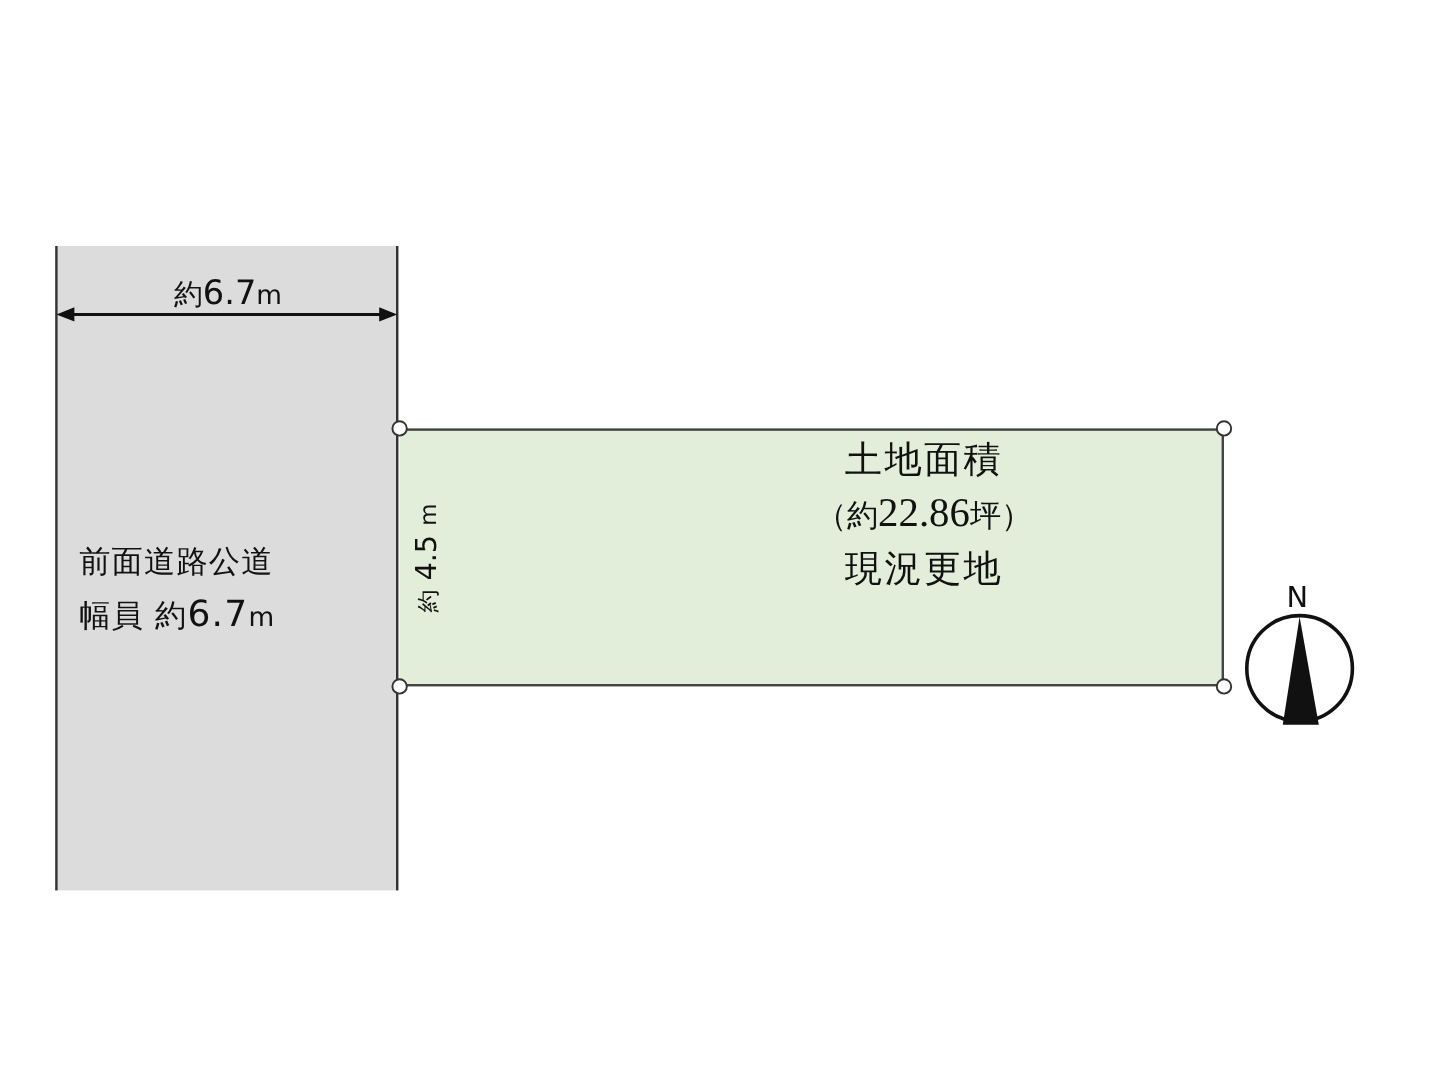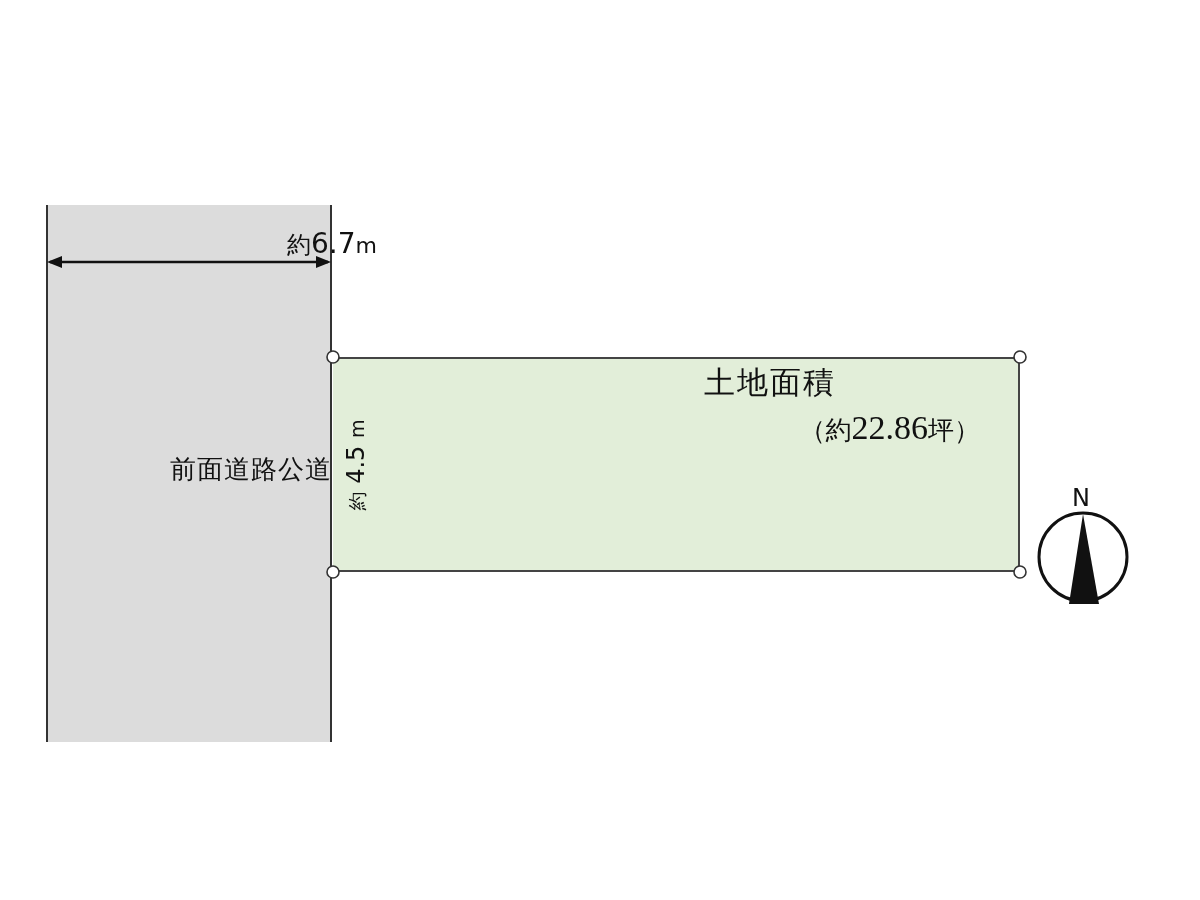--- a/index.html
+++ b/index.html
@@ -2,38 +2,38 @@
 <html><head>
   <meta charset="utf-8">
   <style>
     html, body { margin: 0; padding: 0; background: #ffffff; }
     body { width: 1200px; height: 900px; position: relative; overflow: hidden;
            font-family: "DejaVu Sans", "Liberation Sans", sans-serif; color: #111; }
     .road { position: absolute; left: 46px; top: 205px; width: 286px; height: 537px;
             background: #dcdcdc; border-left: 2px solid #333; border-right: 2px solid #333; box-sizing: border-box; }
     .lot { position: absolute; left: 333px; top: 357px; width: 687px; height: 215px;
            background: #e2eed9; border: 2px solid #444; border-left: none; box-sizing: border-box; }
-    .dim-top { position: absolute; left: 46px; top: 228px; width: 288px; text-align: right;
-               font-size: 28px; line-height: 32px; padding-left: 43px; }
+    .dim-top { position: absolute; left: 46px; top: 228px; width: 288px; text-align: center;
+               font-size: 28px; line-height: 32px; }
     .dim-top .pre { font-size: 24px; }
     .dim-top .unit { font-size: 22px; }
-    .road-label { position: absolute; left: 46px; top: 447px; width: 286px; text-align: right;
-                  font-size: 26px; line-height: 44px; letter-spacing: 1px; }
+    .road-label { position: absolute; left: 46px; top: 447px; width: 286px; text-align: left;
+                  font-size: 26px; line-height: 44px; letter-spacing: 1px; padding-left: 20px; }
     .road-label .big { font-size: 30px; }
     .road-label .unit { font-size: 22px; }
     .dim-side { position: absolute; left: 356px; top: 465px; transform: translate(-50%, -50%) rotate(-90deg);
                 white-space: nowrap; font-size: 24px; }
     .dim-side .pre { font-size: 19px; }
     .dim-side .unit { font-size: 19px; }
     .area-block { position: absolute; left: 560px; top: 362px; width: 420px; text-align: center; font-family: Liberation Serif, serif; }
     .area-title { font-size: 31px; line-height: 42px; letter-spacing: 2px; }
     .area-value { font-size: 46px; line-height: 56px; }
     .area-value .unit { font-size: 30px; }
     .area-value sup { font-size: 12px; vertical-align: 22px; }
-    .area-tsubo { font-size: 34px; line-height: 48px; text-align: right; }
+    .area-tsubo { font-size: 34px; line-height: 48px; }
     .area-tsubo .pre, .area-tsubo .unit { font-size: 26px; }
     .area-status { font-size: 31px; line-height: 40px; letter-spacing: 2px; }
     svg.overlay { position: absolute; left: 0; top: 0; }
     .compass-n { position: absolute; left: 1072px; top: 486px; font-size: 24px; line-height: 24px; }
   </style>
 </head>
 <body>
 
 <div class="road"></div>
 <div class="lot"></div>
@@ -58,28 +58,33 @@
     <polygon points="1083,514 1069,604 1099,604" fill="#111"></polygon>
   </g>
 </svg>
 
 <div class="dim-top">
   <span class="pre">約</span><span>6.7</span><span class="unit">m</span>
 </div>
 
 <div class="road-label">
   <div>前面道路公道</div>
+  <div>
+    <span>幅員</span>
+    <span>約</span><span class="big">6.7</span><span class="unit">m</span>
+  </div>
 </div>
 
 <div class="dim-side">
   <span class="pre">約</span>
   <span>4.5</span>
   <span class="unit">m</span>
 </div>
 
 <div class="area-block">
   <div class="area-title">土地面積</div>
   <div class="area-tsubo">
     <span class="unit">（</span><span class="pre">約</span><span>22.86</span><span class="unit">坪</span><span class="unit">）</span>
   </div>
+  <div class="area-status">現況更地</div>
 </div>
 
 <div class="compass-n">N</div>
 
 </body></html>

